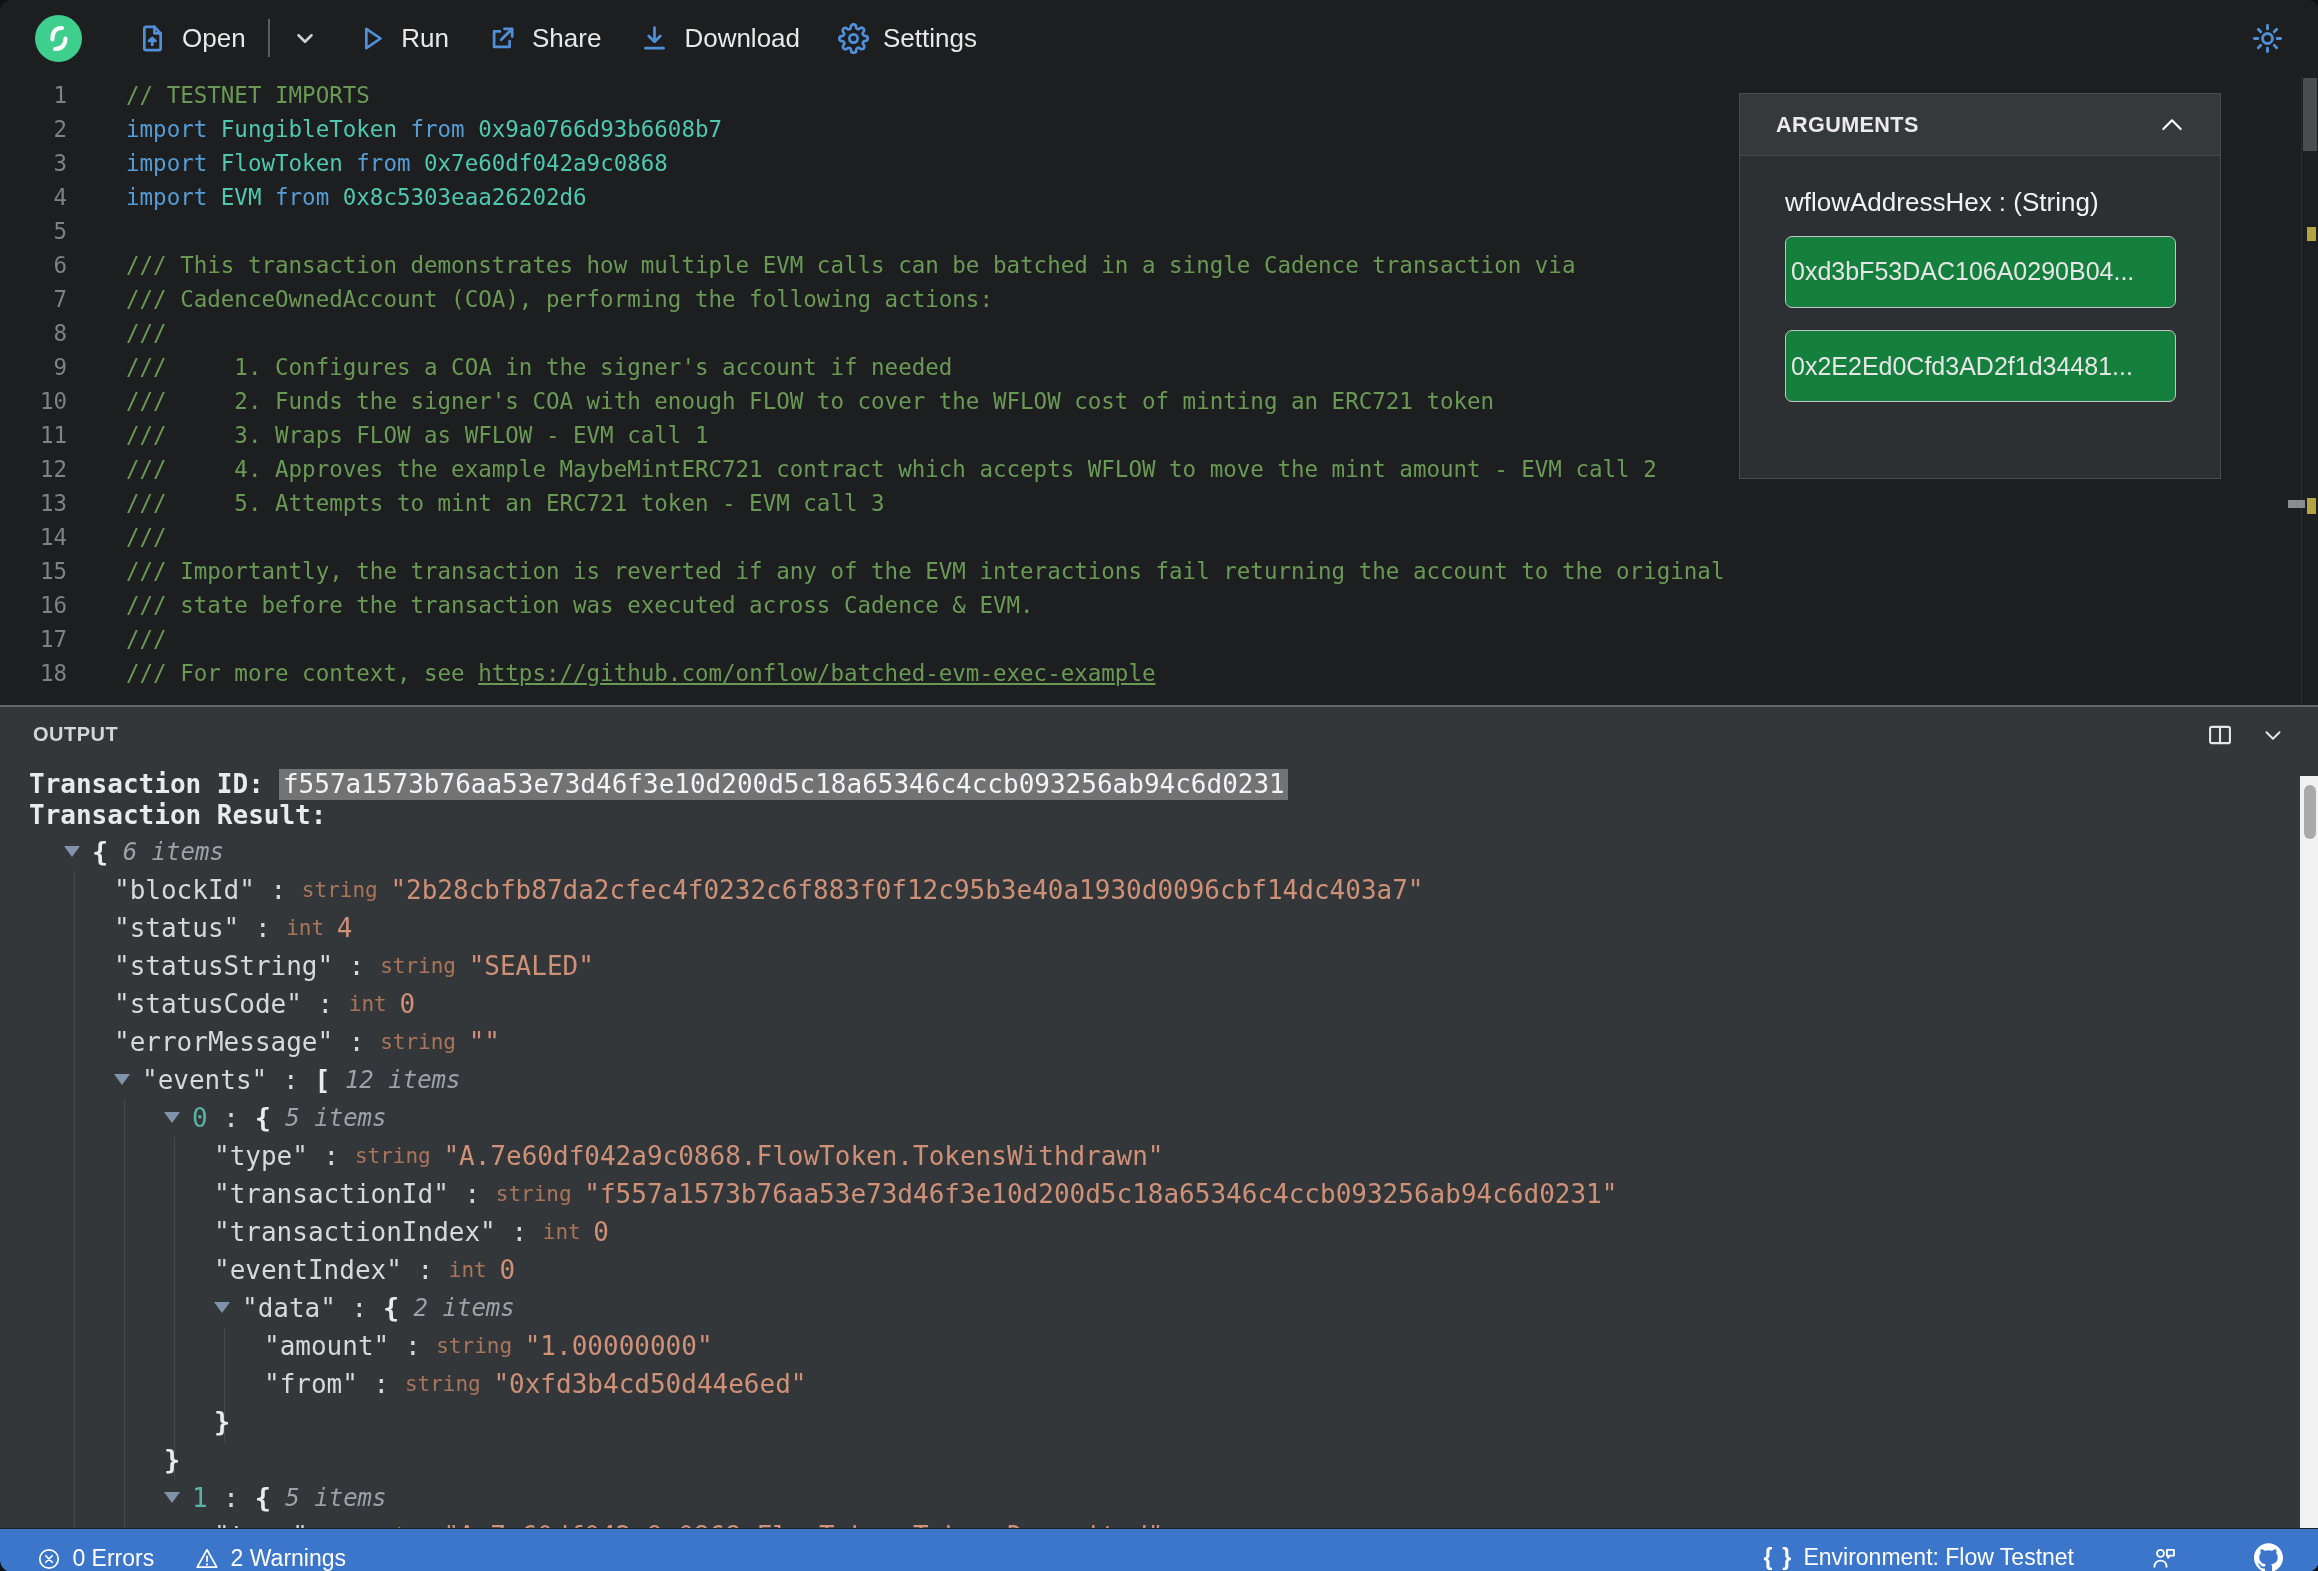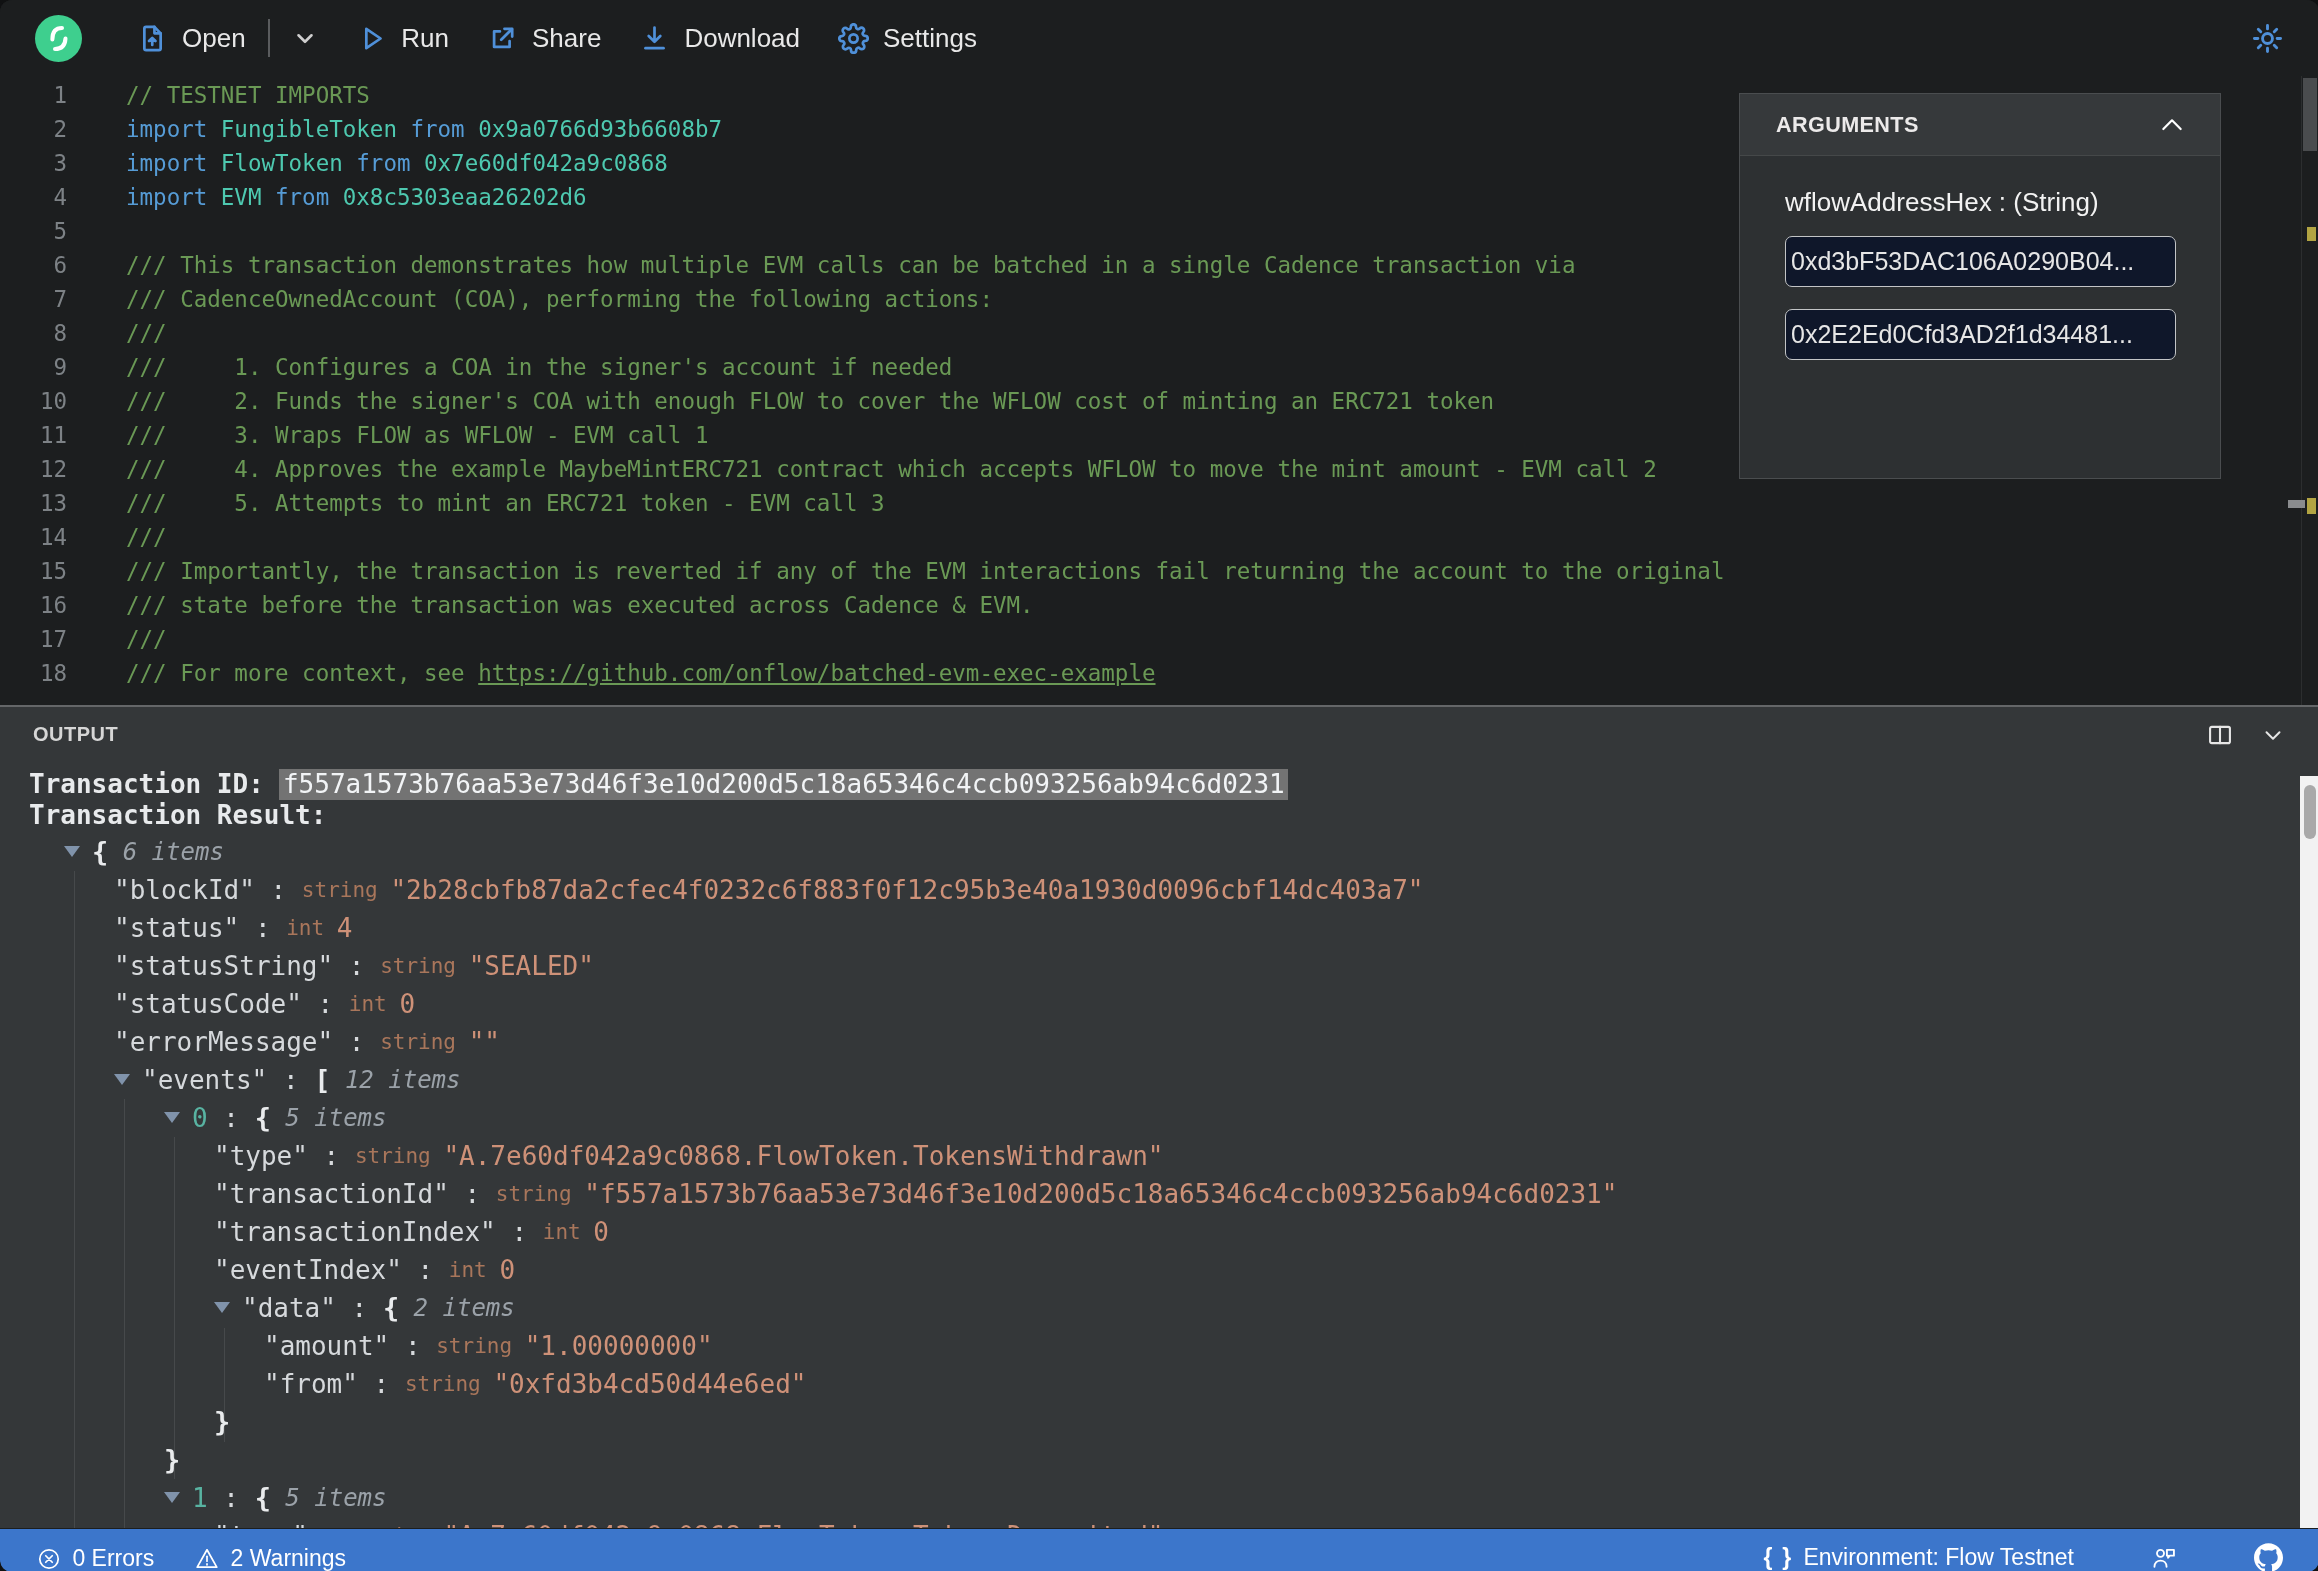--- a/index.html
+++ b/index.html
@@ -34,21 +34,21 @@
   .ed-thumb { position:absolute; right:1.7px; top:78px; width:14px; height:73px; background:#4a4c4e; }
   .warn-mark { position:absolute; background:#b2a442; }
 
   
   .args { position:absolute; left:1719px; top:93px; width:482px; height:386px; background:#2d3032; border:0.9px solid #4a4d4f; z-index:6;margin-left:20px; }
   .args-head { height:62px; background:#36393b; border-bottom:0.9px solid #454849; display:flex; align-items:center; padding:0 35px 0 36px; }
   .args-title { color:#eceaea; font-size:21.6px; font-weight:bold; letter-spacing:0.4px; }
   .args-head svg { margin-left:auto; }
   .args-body { padding:29px 45px 0 45px; }
   .arg-label { color:#f2f2f2; font-size:26px; line-height:35px; margin-bottom:15.6px; }
-  .arg-input { width:391px; height:51px; background:#0f172a; border:1.7px solid #c2c4c6; border-radius:7px; color:#e6e6e6; font-size:25px; font-family:"Liberation Sans", sans-serif; padding:0 5px; margin-bottom:22.5px; outline:none; }
+  .arg-input { width:391px; height:72px; background:#15803d; border:1.7px solid #c2c4c6; border-radius:7px; color:#e6e6e6; font-size:25px; font-family:"Liberation Sans", sans-serif; padding:0 5px; margin-bottom:22.5px; outline:none; }
 
   
   .divider { position:absolute; left:0; top:705px; width:100%; height:2.6px; background:#646668; }
   .output { position:absolute; left:0; top:707px; width:100%; height:821px; background:#343739; overflow:hidden; }
   .out-head { height:55px; display:flex; align-items:center; padding:16px 33px; }
   .out-title { color:#d6d6d6; font-size:20px; font-weight:bold; letter-spacing:0.5px; }
   .out-icons { margin-left:auto; display:flex; align-items:center; gap:26px; }
   .out-icons svg { stroke:#e6e6e6; fill:none; stroke-width:1.8; stroke-linecap:round; stroke-linejoin:round; }
   .out-content { position:absolute; left:29px; top:62px; right:35px; bottom:0; font-family:"DejaVu Sans Mono", monospace; font-size:26px; color:#e8eaec; overflow:hidden; }
   .txline { height:31px; line-height:31px; white-space:pre; font-weight:bold; }

